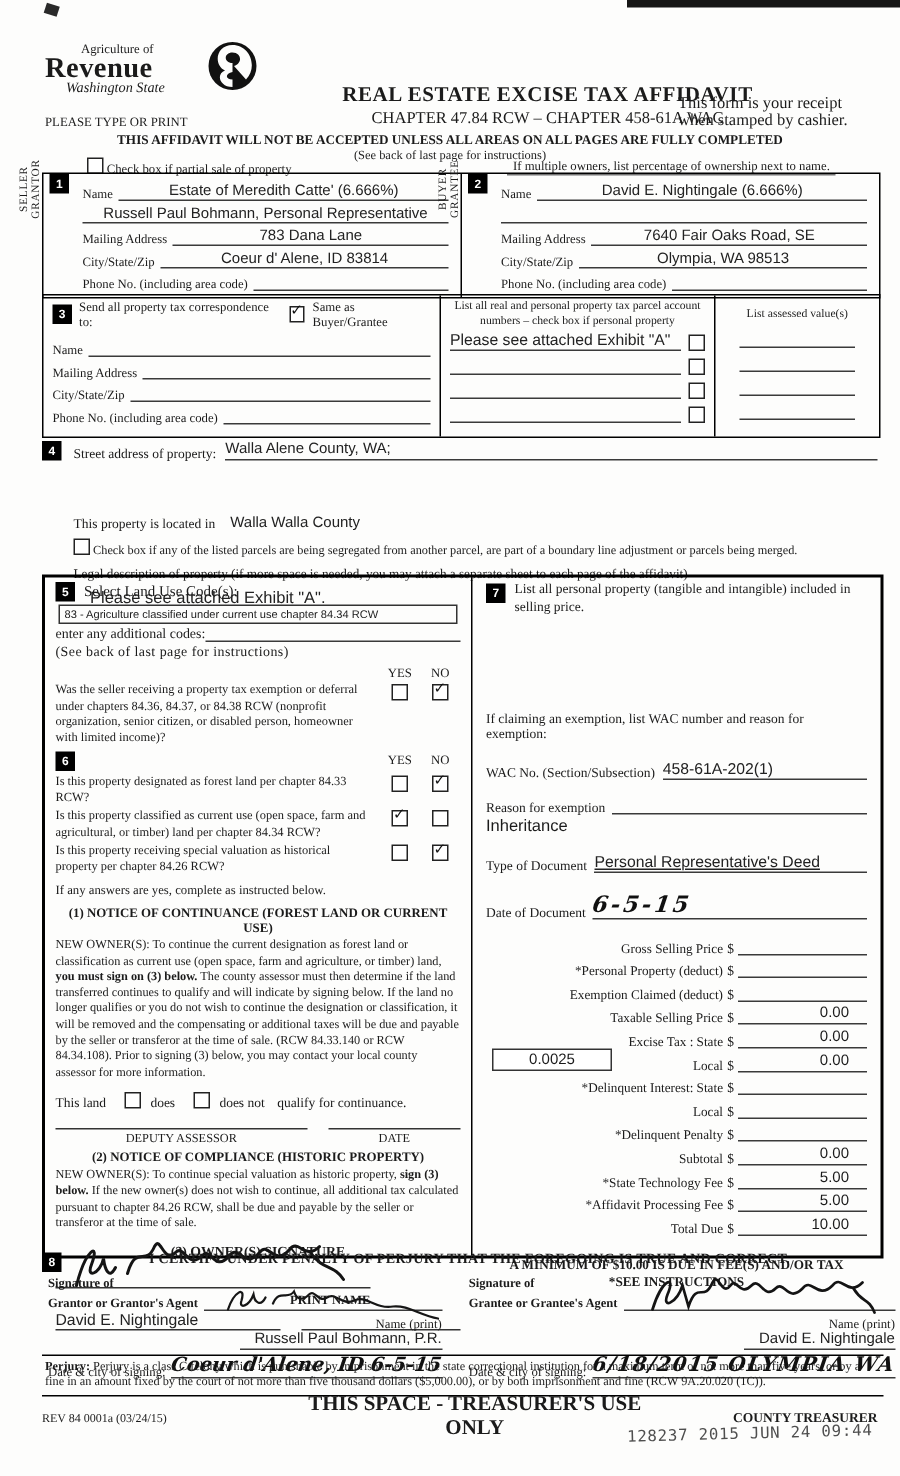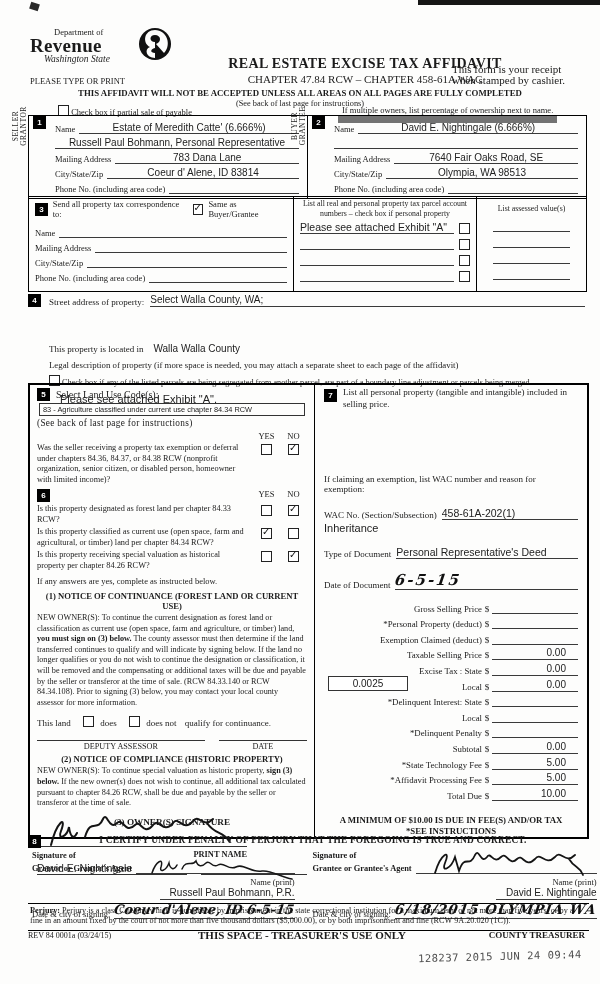--- a/index.html
+++ b/index.html
@@ -28,21 +28,21 @@
   .logo .l2{font-size:19px;font-weight:bold;letter-spacing:.3px;line-height:17px;}
   .logo .l3{font-style:italic;font-size:9.5px;margin-left:14px;}
   .logo svg{position:absolute;left:104px;top:-4px;}
   .hdr-title{position:absolute;top:56px;left:170px;width:390px;text-align:center;font-weight:bold;font-size:14px;letter-spacing:.4px;}
   .hdr-sub{position:absolute;top:73px;left:170px;width:390px;text-align:center;font-size:11px;}
   .receipt{position:absolute;top:64px;left:452px;width:125px;font-size:11px;line-height:11px;}
   .typeprint{position:absolute;top:76px;left:30px;font-size:8.5px;}
   .warning{position:absolute;top:88px;left:0;width:600px;text-align:center;font-weight:bold;font-size:8.8px;}
   .seeback{position:absolute;top:99px;left:0;width:600px;text-align:center;font-size:8.3px;}
   .partial{position:absolute;top:105px;left:58px;font-size:8.5px;}
-  .multi{position:absolute;top:105px;left:338px;font-size:8.5px;border-bottom:7px solid #737373;padding:0 4px 1px 4px;}
+  .multi{position:absolute;top:105px;left:338px;font-size:8.5px;border-bottom:1px solid #737373;padding:0 4px 1px 4px;}
 
   
   .box12{position:absolute;top:115px;left:28px;width:557px;height:82px;border:1.6px solid #000;display:flex;}
   .half{position:relative;flex:1;}
   .half + .half{border-left:1.4px solid #000;}
   .vlab{position:absolute;top:18px;left:4px;width:16px;height:58px;}
   .vlab .in{transform:rotate(-90deg) translate(-21px,-21px);transform-origin:top left;width:58px;
             font-size:7.5px;letter-spacing:.5px;line-height:8px;text-align:center;}
   .pfields{margin:3px 8px 0 26px;}
   .frow{display:flex;align-items:flex-end;height:15px;font-size:8.5px;white-space:nowrap;}
@@ -132,53 +132,53 @@
   .dcrow{display:flex;align-items:flex-end;margin-top:2px;font-size:8.5px;white-space:nowrap;height:17px;}
   .dcrow .uline{flex:1;margin-left:4px;line-height:14px;}
   .hand.sm{font-size:13px;}
   .hand.lg{font-size:13.5px;letter-spacing:1px;}
 
   
   .perjury{position:absolute;top:903px;left:28px;width:557px;border-top:1.4px solid #000;border-bottom:1.4px solid #000;
            font-size:8.2px;line-height:10.4px;padding:2px 2px 3px 2px;}
   .footrow{position:absolute;top:929px;left:28px;width:557px;display:flex;align-items:center;}
   .footrow .rev{font-size:8px;width:170px;}
-  .footrow .mid{flex:1;text-align:left;font-weight:bold;font-size:11px;}
+  .footrow .mid{flex:1;text-align:center;font-weight:bold;font-size:14px;}
   .footrow .ct{width:150px;text-align:right;font-weight:bold;font-size:9px;}
   .stamp{position:absolute;top:950px;left:418px;font-family:"DejaVu Sans Mono",monospace;
          font-size:10.5px;color:#4f4f4f;letter-spacing:.5px;transform:rotate(-1.5deg);}
 </style>
 </head>
 <body>
 
 <div class="page">
   <div class="scanbar"></div>
   <div class="scantick"></div>
 
   <div class="logo">
-    <div class="l1">Department of</div>
+    <div class="l1">Agriculture of</div>
     <div class="l2">Revenue</div>
     <div class="l3">Washington State</div>
     <svg width="42" height="42" viewBox="0 0 42 42">
       <circle cx="21" cy="21" r="16" fill="#111"></circle>
       <path d="M21 7 C10 7 8 20 16 24 C10 26 12 35 21 35 L21 30 C16 30 16 26 21 25 L21 19 C15 19 15 12 21 12 C27 12 28 19 22 21 L30 30 C38 22 33 7 21 7 Z" fill="#fdfdfc"></path>
     </svg>
   </div>
   <div class="typeprint">PLEASE TYPE OR PRINT</div>
   <div class="hdr-title">REAL ESTATE EXCISE TAX AFFIDAVIT</div>
   <div class="hdr-sub">CHAPTER 47.84 RCW – CHAPTER 458-61A WAC</div>
   <div class="receipt">
     <div>This form is your receipt</div>
     <div>when stamped by cashier.</div>
   </div>
   <div class="warning">THIS AFFIDAVIT WILL NOT BE ACCEPTED UNLESS ALL AREAS ON ALL PAGES ARE FULLY COMPLETED</div>
   <div class="seeback">(See back of last page for instructions)</div>
   <div class="partial">
     <span class="cb"></span>
-    <span>Check box if partial sale of payable</span>
+    <span>Check box if partial sale of property</span>
   </div>
   <div class="multi">If multiple owners, list percentage of ownership next to name.</div>
 
   <div class="box12">
     <div class="half">
       <span class="tab abs" style="top:0;left:4px;">1</span>
       <div class="vlab">
           <div class="in">
         <div>SELLER</div>
         <div>GRANTOR</div>
@@ -299,42 +299,46 @@
       <div class="arow">
           <span class="uline"></span>
         </div>
     </div>
   </div>
 
   <div class="sec4">
     <div class="s4row">
       <span class="tab" style="margin-right:8px;">4</span>
       <span>Street address of property:</span>
-      <span class="uline fill">Select Walla County, WA;</span>
+      <span class="uline fill">Walla Alene County, WA;</span>
     </div>
     <div class="s4row" style="margin-left:21px;height:16px;margin-top:31px;">
       <span>This property is located in</span>
       <span class="fill" style="margin-left:10px;">Walla Walla County</span>
     </div>
-    <div style="margin:6px 0 0 21px;font-size:8.8px;">Legal description of property (if more space is needed, you may attach a separate sheet to each page of the affidavit)</div>
     <div style="margin:5px 0 0 21px;font-size:8.2px;white-space:nowrap;">
       <span class="cb"></span>
       <span>Check box if any of the listed parcels are being segregated from another parcel, are part of a boundary line adjustment or parcels being merged.</span>
     </div>
+    <div style="margin:6px 0 0 21px;font-size:8.8px;">Legal description of property (if more space is needed, you may attach a separate sheet to each page of the affidavit)</div>
     <div class="fill" style="margin:6px 0 0 32px;font-size:11px;">Please see attached Exhibit "A".</div>
   </div>
 
   <div class="mainbox">
 
     <div class="colL">
       <div style="display:flex;align-items:center;gap:6px;margin-top:1px;">
         <span class="tab">5</span>
         <span style="font-size:10px;">Select Land Use Code(s):</span>
       </div>
       <div class="codebox">83 - Agriculture classified under current use chapter 84.34 RCW</div>
+      <div style="display:flex;align-items:flex-end;margin-top:1px;">
+        <span style="font-size:9.3px;">enter any additional codes:</span>
+        <span class="uline" style="flex:1;height:10px;"></span>
+      </div>
       <div style="font-size:9.3px;margin-top:2px;letter-spacing:.3px;">(See back of last page for instructions)</div>
       <div class="qhead">
           <span class="sp"></span>
         <span class="c">YES</span>
         <span class="c">NO</span>
         </div>
       <div class="qrow">
         <span class="qt">Was the seller receiving a property tax exemption or deferral under chapters 84.36, 84.37, or 84.38 RCW (nonprofit organization, senior citizen, or disabled person, homeowner with limited income)?</span>
         <span class="c"><span class="cb"></span></span>
         <span class="c"><span class="cb"><i class="mark">✓</i></span></span>
@@ -400,24 +404,28 @@
     <div class="colR">
       <div class="sec7head">
         <span class="tab">7</span>
         <span class="t">List all  personal property (tangible and intangible) included in selling price.</span>
       </div>
       <div class="exnote">If claiming an exemption, list WAC number and reason for exemption:</div>
       <div class="wacrow">
         <span>WAC No. (Section/Subsection)</span>
         <span class="uline fill">458-61A-202(1)</span>
       </div>
+      <div class="reasonrow">
+        <span>Reason for exemption</span>
+        <span class="uline"></span>
+      </div>
       <div class="inh">Inheritance</div>
       <div class="docrow">
         <span>Type of Document</span>
-        <span class="uline fill" style="font-size:10.5px;">Personal Representative's Deed</span>
+        <span class="uline fill" style="font-size:10.5px;text-decoration:underline;">Personal Representative's Deed</span>
       </div>
       <div class="docrow" style="height:19px;">
         <span>Date of Document</span>
         <span class="uline"><span class="hand" style="font-size:15px;letter-spacing:2px;">6-5-15</span></span>
       </div>
       <div class="money">
         <div class="mrow">
             <span class="ml">Gross Selling Price</span>
             <span class="ds">$</span>
             <span class="uline"></span>

